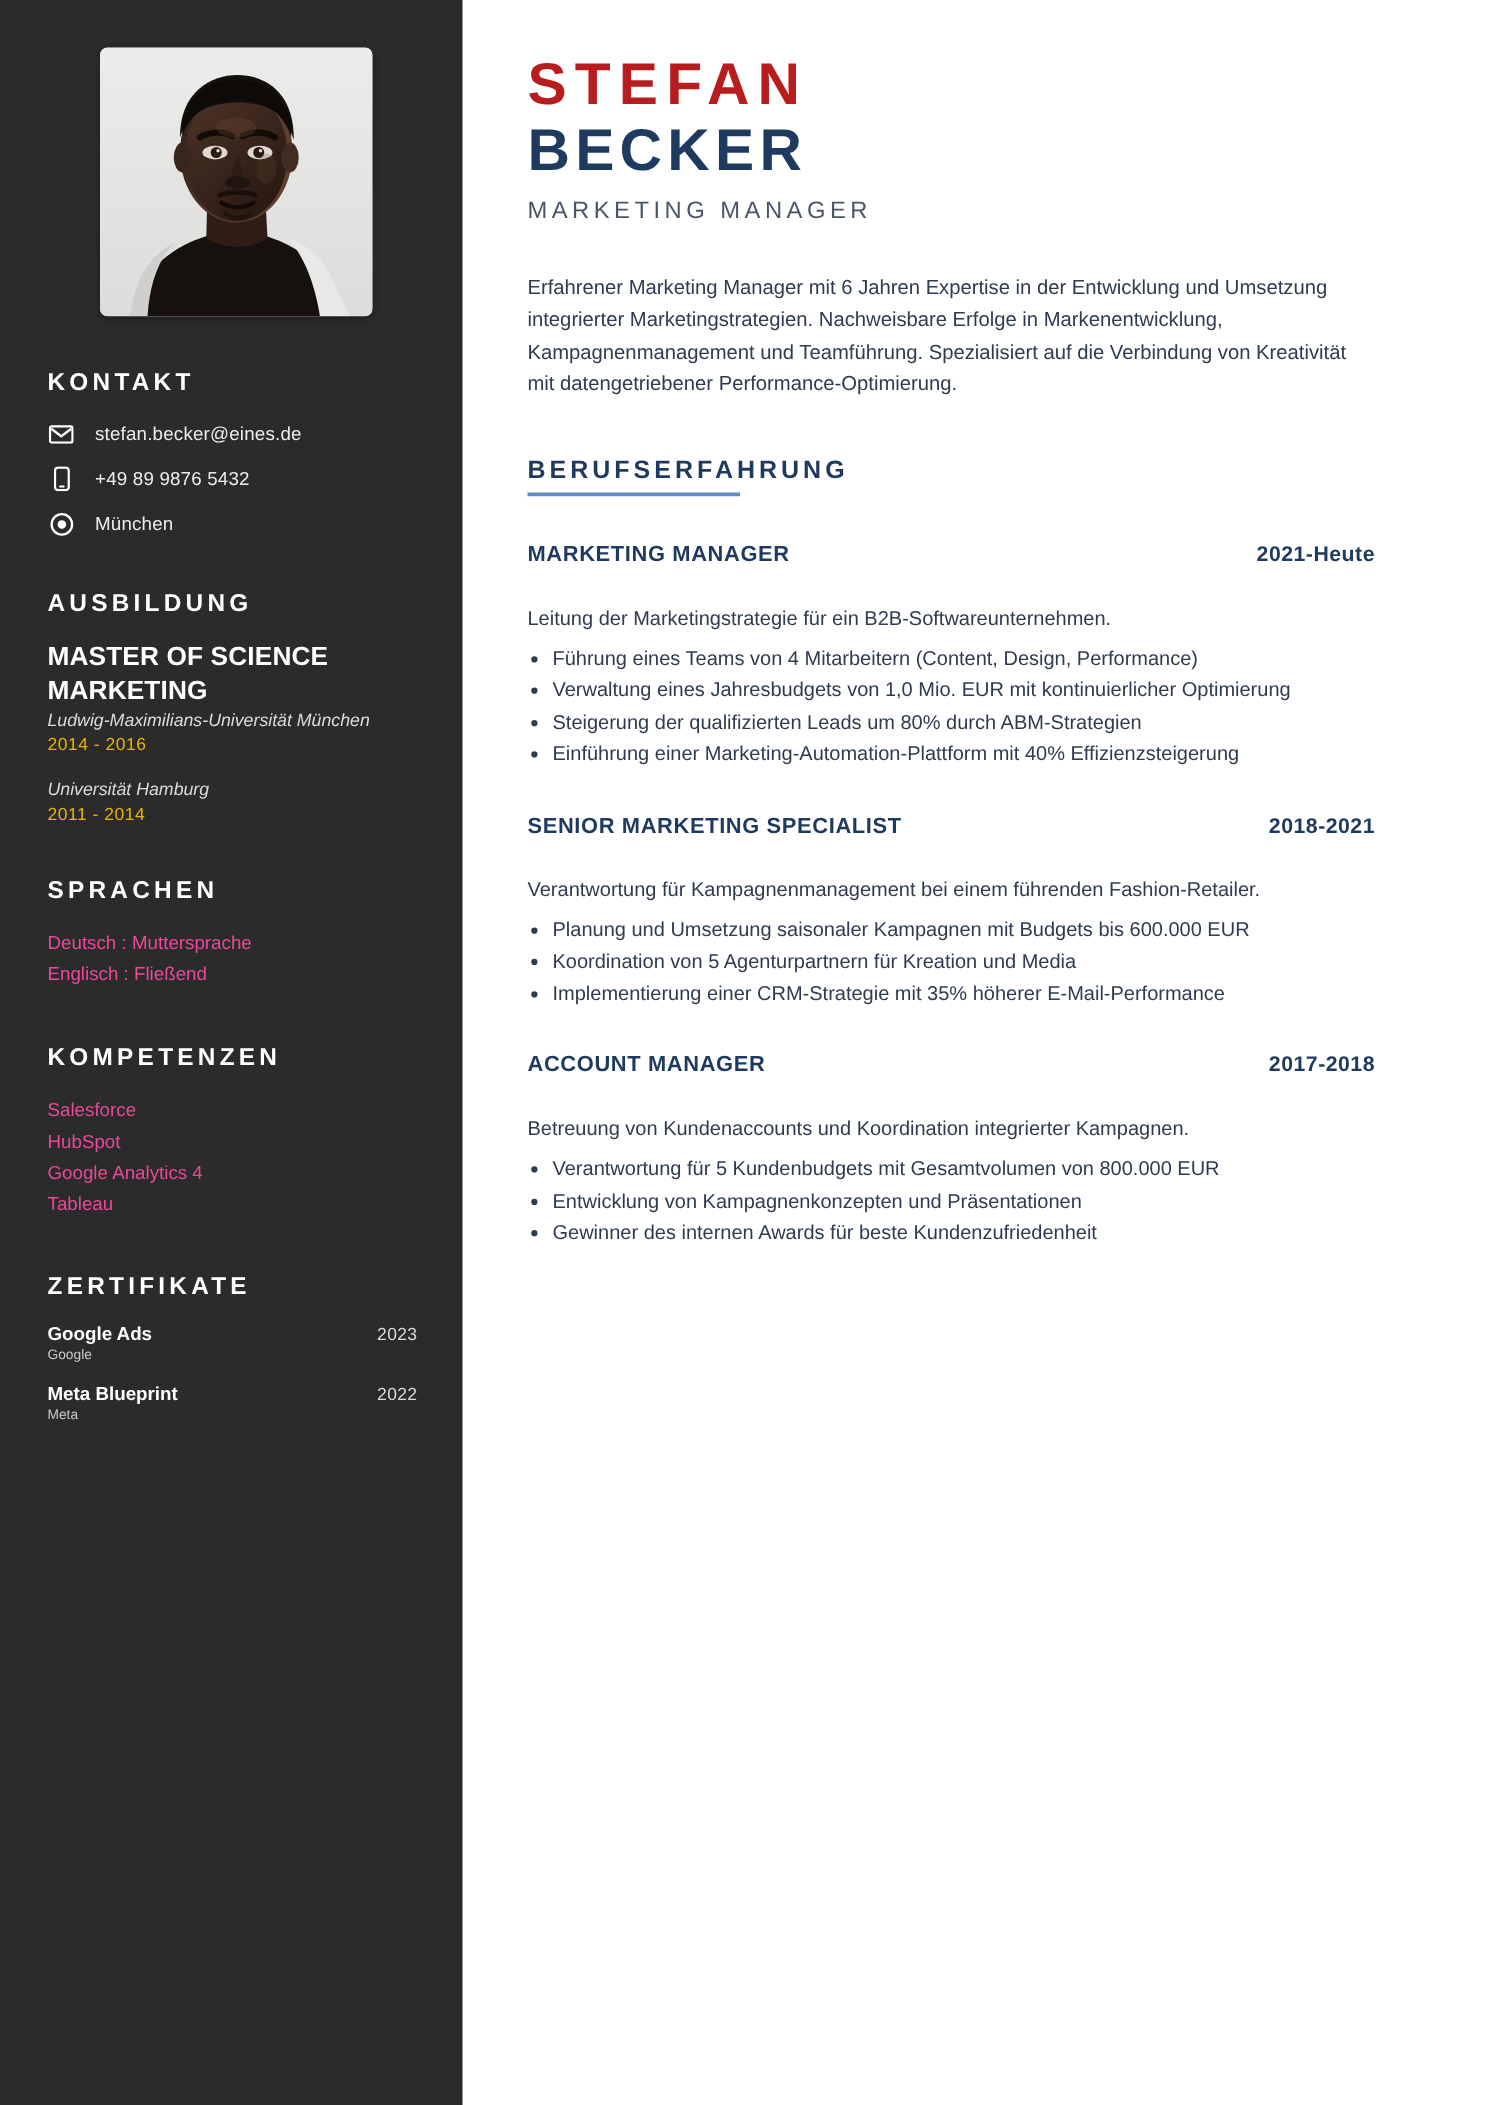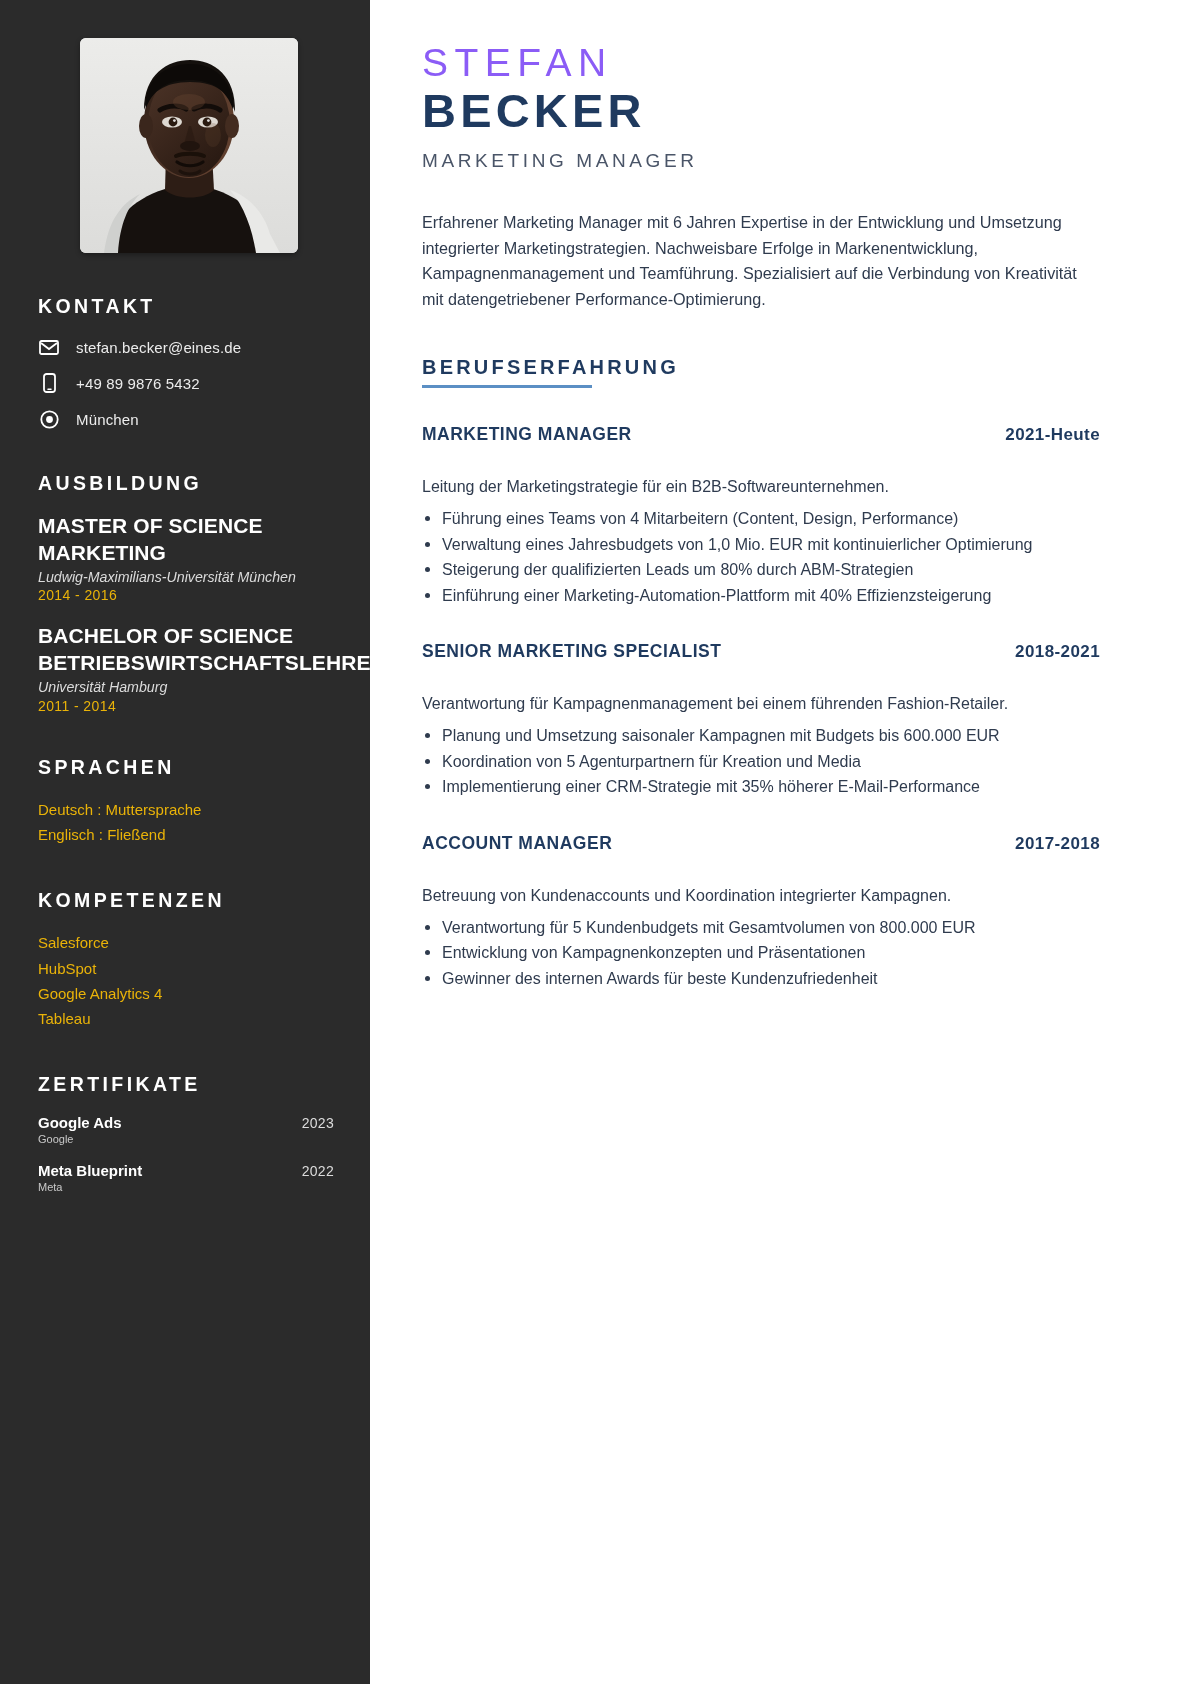--- a/index.html
+++ b/index.html
@@ -90,21 +90,21 @@
   }
   .edu-years {
     font-size: 14px;
     color: #eab308;
     margin-top: 1px;
     letter-spacing: 0.4px;
   }
 
   .plain-line {
     font-size: 15px;
-    color: #eab308;
+    color: #ec4899;
     line-height: 1.68;
   }
 
   .cert-item { margin-bottom: 17px; }
   .cert-top {
     display: flex;
     justify-content: space-between;
     align-items: baseline;
   }
   .cert-name {
@@ -124,24 +124,24 @@
   }
 
   
   .main {
     flex: 1;
     padding: 42px 90px 40px 52px;
     color: #2f3b4e;
   }
 
   .name-first {
-    font-size: 39px;
-    font-weight: 400;
+    font-size: 47px;
+    font-weight: 700;
     letter-spacing: 6.5px;
-    color: #8b5cf6;
+    color: #b91c1c;
     line-height: 1.06;
   }
   .name-last {
     font-size: 47px;
     font-weight: bold;
     letter-spacing: 4.2px;
     color: #1f3a5f;
     line-height: 1.12;
     margin-top: 2px;
   }
@@ -329,22 +329,20 @@
     <div class="side-heading">AUSBILDUNG</div>
 
     <div class="edu-item">
       <div class="edu-degree" style="white-space: pre-line;">MASTER OF SCIENCE
 MARKETING</div>
       <div class="edu-school">Ludwig-Maximilians-Universität München</div>
       <div class="edu-years">2014 - 2016</div>
     </div>
 
     <div class="edu-item">
-      <div class="edu-degree" style="white-space: pre-line;">BACHELOR OF SCIENCE
-BETRIEBSWIRTSCHAFTSLEHRE</div>
       <div class="edu-school">Universität Hamburg</div>
       <div class="edu-years">2011 - 2014</div>
     </div>
 
     <div class="side-heading">SPRACHEN</div>
     <div class="plain-line">Deutsch : Muttersprache</div>
     <div class="plain-line">Englisch : Fließend</div>
 
     <div class="side-heading">KOMPETENZEN</div>
     <div class="plain-line">Salesforce</div>

